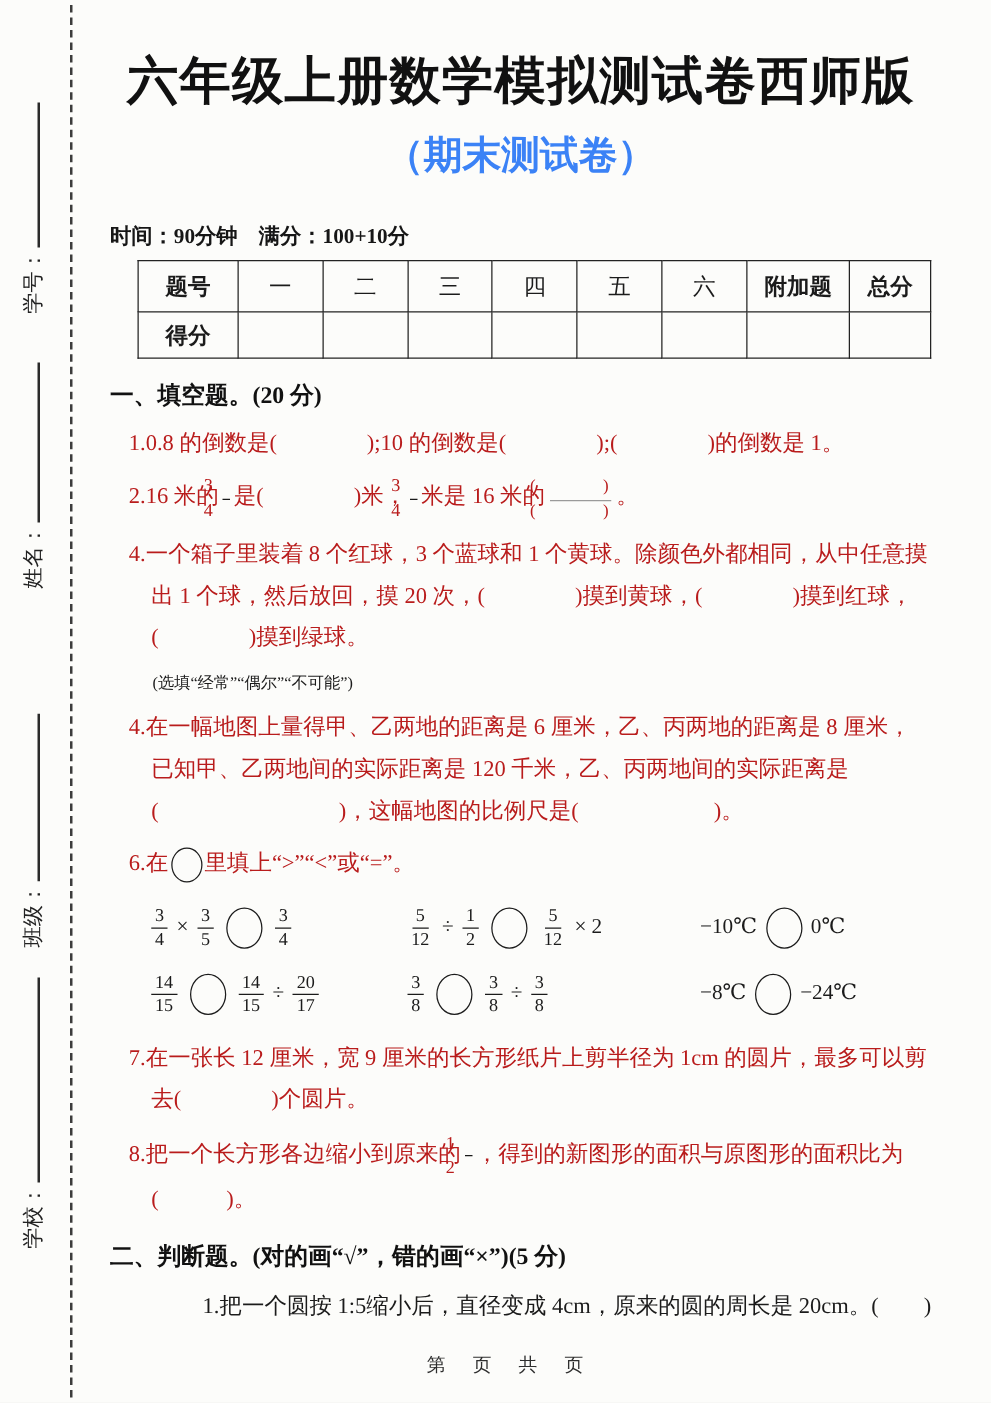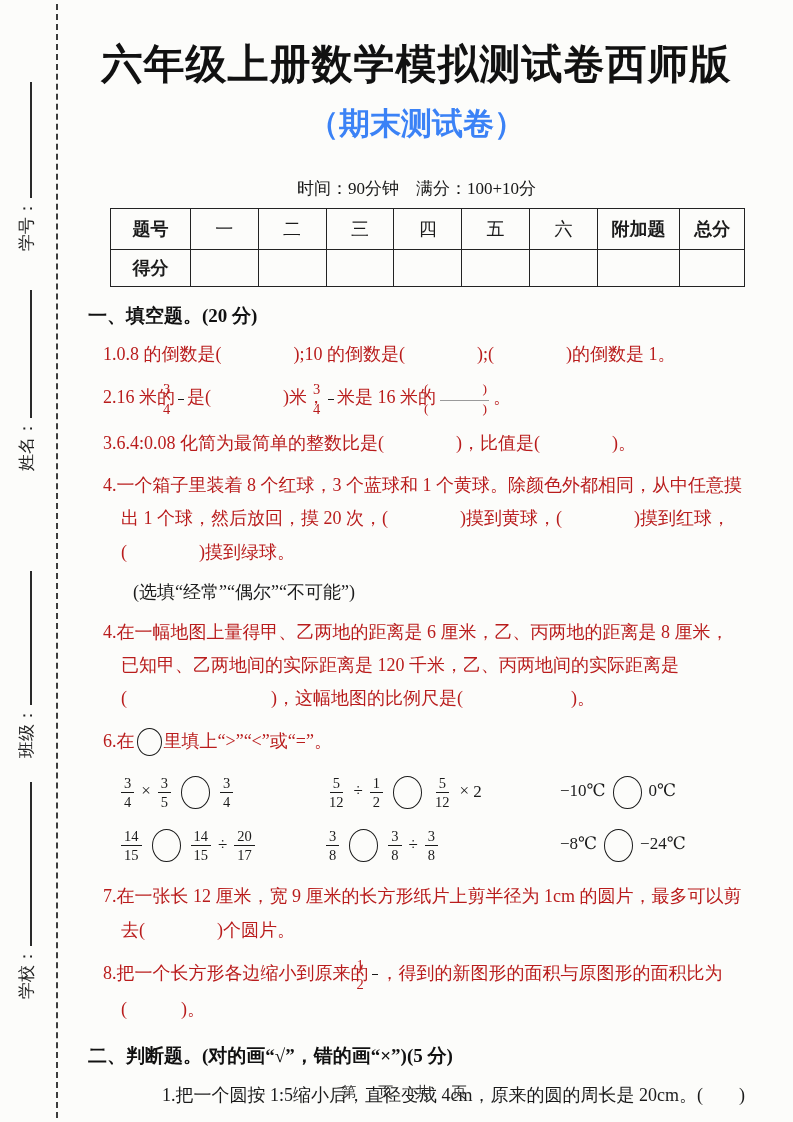--- a/index.html
+++ b/index.html
@@ -46,22 +46,22 @@
     font-family:"Liberation Sans","DejaVu Sans",sans-serif;
     font-size:41px;font-weight:bold;letter-spacing:1px;line-height:1.2;
     color:#111;
   }
   .subtitle{
     margin:14px 0 0 0;text-align:center;
     font-family:"Liberation Sans","DejaVu Sans",sans-serif;
     font-size:31px;font-weight:bold;color:#3b82f6;
   }
   .meta{
-    margin-top:32px;text-align:center;
-    font-size:17px;font-weight:normal;color:#161616;
+    margin-top:32px;text-align:left;
+    font-size:17px;font-weight:bold;color:#161616;
   }
   
   table.score{
     border-collapse:collapse;
     margin:8px 0 0 22px;
     width:635px;table-layout:fixed;
   }
   table.score td{
     border:1.6px solid #232323;
     text-align:center;font-size:18px;
@@ -75,21 +75,21 @@
   
   .sec-heading{
     margin:16px 0 0 0;
     font-size:19px;font-weight:bold;color:#111;
   }
   .q{
     margin:9px 0 9px 15px;
     padding-left:18px;text-indent:-18px;
     font-size:18px;line-height:1.85;color:#b91c1c;
   }
-  .q-note{margin:0 0 6px 45px;font-size:18px;line-height:1.6;}
+  .q-note{margin:0 0 6px 34px;font-size:13px;line-height:1.6;}
   .q-flex{
     display:flex;justify-content:flex-end;align-items:baseline;
     margin:10px 0 0 15px;font-size:18px;line-height:1.8;
   }
   
   .frac{
     display:inline-flex;flex-direction:column;align-items:center;
     vertical-align:middle;
     font-size:14.5px;line-height:1.25;margin:0 3px;
   }
@@ -188,21 +188,20 @@
           <span class="fn">3</span>
           <span class="fd">4</span>
         </span><span class="txt">是(　　　　)米，</span><span class="frac">
           <span class="fn">3</span>
           <span class="fd">4</span>
         </span><span class="txt">米是 16 米的</span><span class="frac blank">
           <span class="fn">(　　　　)</span>
           <span class="fd">(　　　　)</span>
         </span><span class="txt">。</span></p>
 
-    <p class="q">3.6.4:0.08 化简为最简单的整数比是(　　　　)，比值是(　　　　)。</p>
 
     <p class="q">4.一个箱子里装着 8 个红球，3 个蓝球和 1 个黄球。除颜色外都相同，从中任意摸出 1 个球，然后放回，摸 20 次，(　　　　)摸到黄球，(　　　　)摸到红球，(　　　　)摸到绿球。</p>
     <div class="q-note">(选填“经常”“偶尔”“不可能”)</div>
 
     <p class="q">4.在一幅地图上量得甲、乙两地的距离是 6 厘米，乙、丙两地的距离是 8 厘米，已知甲、乙两地间的实际距离是 120 千米，乙、丙两地间的实际距离是(　　　　　　　　)，这幅地图的比例尺是(　　　　　　)。</p>
 
     <p class="q"><span>6.在</span><span class="cmp-circle small"></span><span>里填上“&gt;”“&lt;”或“=”。</span></p>
 
     <div class="cmp-grid">
         <div class="cmp-row">

